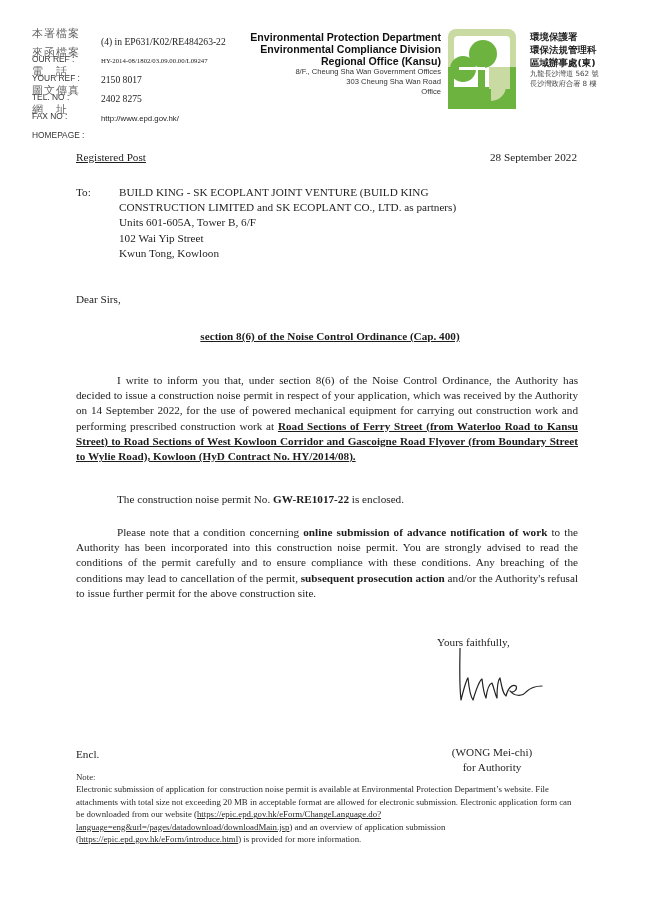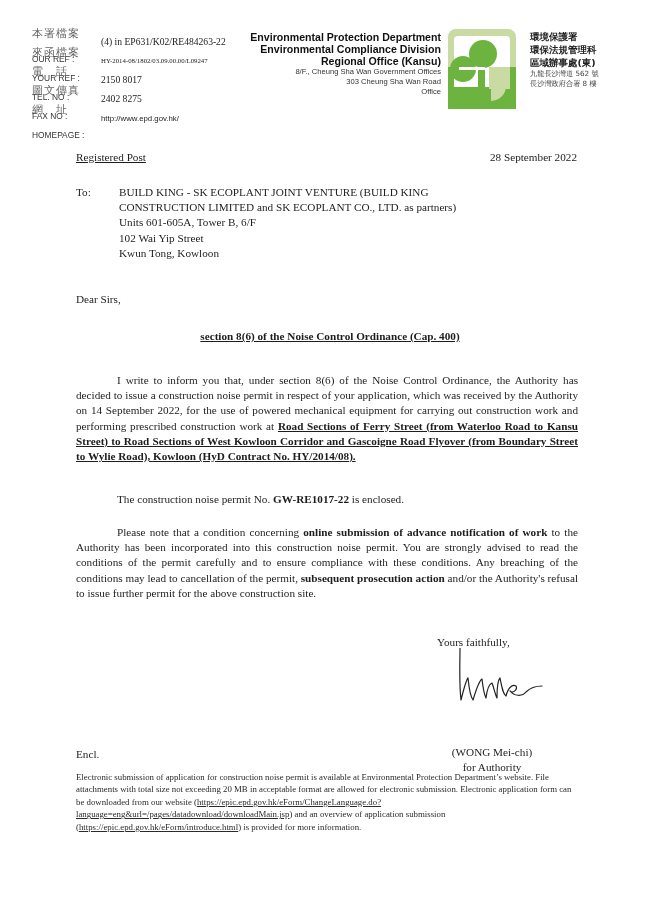--- a/index.html
+++ b/index.html
@@ -157,14 +157,15 @@
   </svg>
 </div>
 <div class="abs txt signer">
   <div>(WONG Mei-chi)</div>
   <div>for Authority</div>
 </div>
 
 <div class="abs txt encl">Encl.</div>
 
 <div class="abs note">
+  <div>Note:</div>
   <div><span>Electronic submission of application for construction noise permit is available at Environmental Protection Department’s website.  File attachments with total size not exceeding 20 MB in acceptable format are allowed for electronic submission.  Electronic application form can be downloaded from our website (</span><a>https://epic.epd.gov.hk/eForm/ChangeLanguage.do?language=eng&amp;url=/pages/datadownload/downloadMain.jsp</a><span>) and an overview of application submission (</span><a>https://epic.epd.gov.hk/eForm/introduce.html</a><span>) is provided for more information.</span></div>
 </div>
 
 </body></html>

